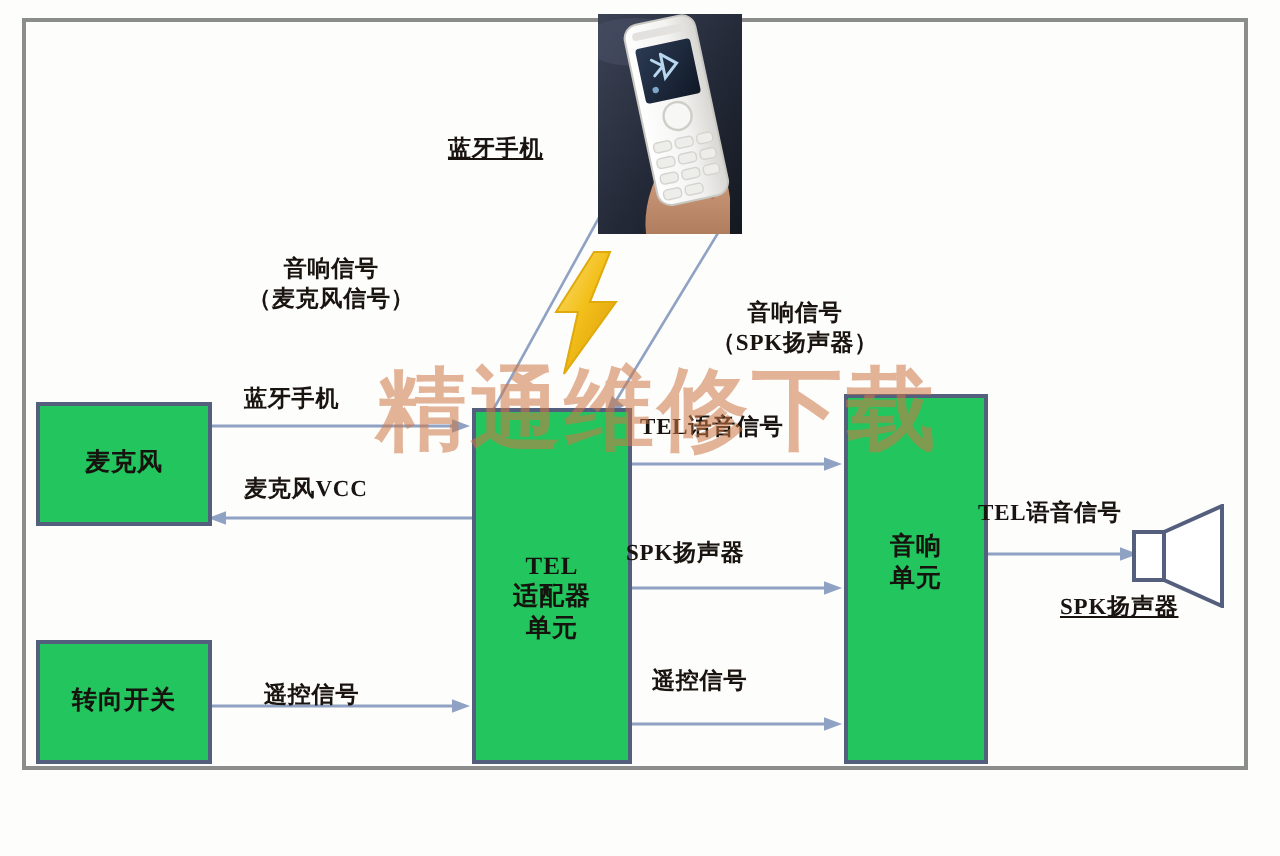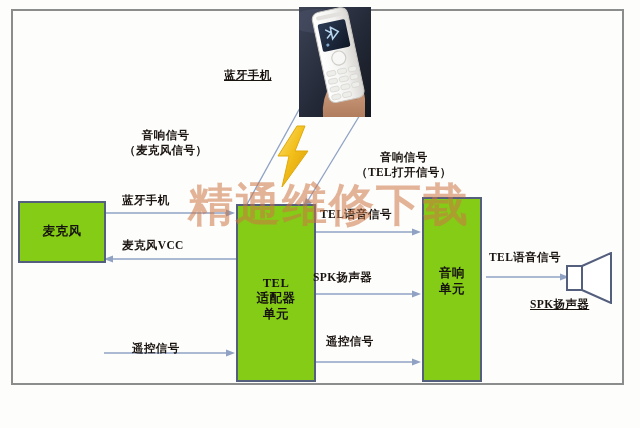--- a/index.html
+++ b/index.html
@@ -19,21 +19,21 @@
     width:613px;height:376px;
     border:2px solid #8b8d8c;
     background:transparent;
     box-sizing:border-box;
   }
 
   
   .box{
     position:absolute;
     border:2px solid #545f7e;
-    background:#84cc16;
+    background:#22c55e;
     box-sizing:border-box;
     display:flex;
     align-items:center;
     justify-content:center;
     text-align:center;
     color:#16120e;
     font-family:"Liberation Serif","DejaVu Serif",serif;
     line-height:1.22;
     z-index:6;
   }
@@ -232,30 +232,35 @@
       </g>
     </svg>
   </div>
 
   <div class="box" style="left:18px;top:201px;width:88px;height:62px;">
     <span class="lbl">
       <span class="ln">麦克风</span>
     </span>
   </div>
 
+  <div class="box" style="left:18px;top:320px;width:88px;height:62px;">
+    <span class="lbl">
+      <span class="ln">转向开关</span>
+    </span>
+  </div>
 
   <div class="box" style="left:236px;top:204px;width:80px;height:178px;">
     <span class="lbl" style="position:relative;top:6px;">
       <span class="ln">TEL</span>
       <span class="ln">适配器</span>
       <span class="ln">单元</span>
     </span>
   </div>
 
-  <div class="box" style="left:422px;top:197px;width:60px;height:185px;">
+  <div class="box" style="left:422px;top:197px;width:72px;height:185px;">
     <span class="lbl" style="position:relative;top:-8px;">
       <span class="ln">音响</span>
       <span class="ln">单元</span>
     </span>
   </div>
 
   <div class="speaker">
     <svg width="56" height="52" viewBox="0 0 56 52">
       <rect x="2" y="14" width="15" height="24" fill="#ffffff" stroke="#545f7e" stroke-width="2"></rect>
       <path d="M17 14 L46 1 L46 51 L17 38 Z" fill="#ffffff" stroke="#545f7e" stroke-width="2"></path>
@@ -266,21 +271,21 @@
     <span class="ln">蓝牙手机</span>
   </div>
 
   <div class="lab center" style="left:124px;top:128px;">
     <span class="ln">音响信号</span>
     <span class="ln">（麦克风信号）</span>
   </div>
 
   <div class="lab center" style="left:356px;top:150px;">
     <span class="ln">音响信号</span>
-    <span class="ln">（TEL打开信号）</span>
+    <span class="ln">（SPK扬声器）</span>
   </div>
 
   <div class="lab" style="left:122px;top:193px;">
     <span class="ln">蓝牙手机</span>
   </div>
 
   <div class="lab" style="left:122px;top:238px;">
     <span class="ln">麦克风VCC</span>
   </div>
 

